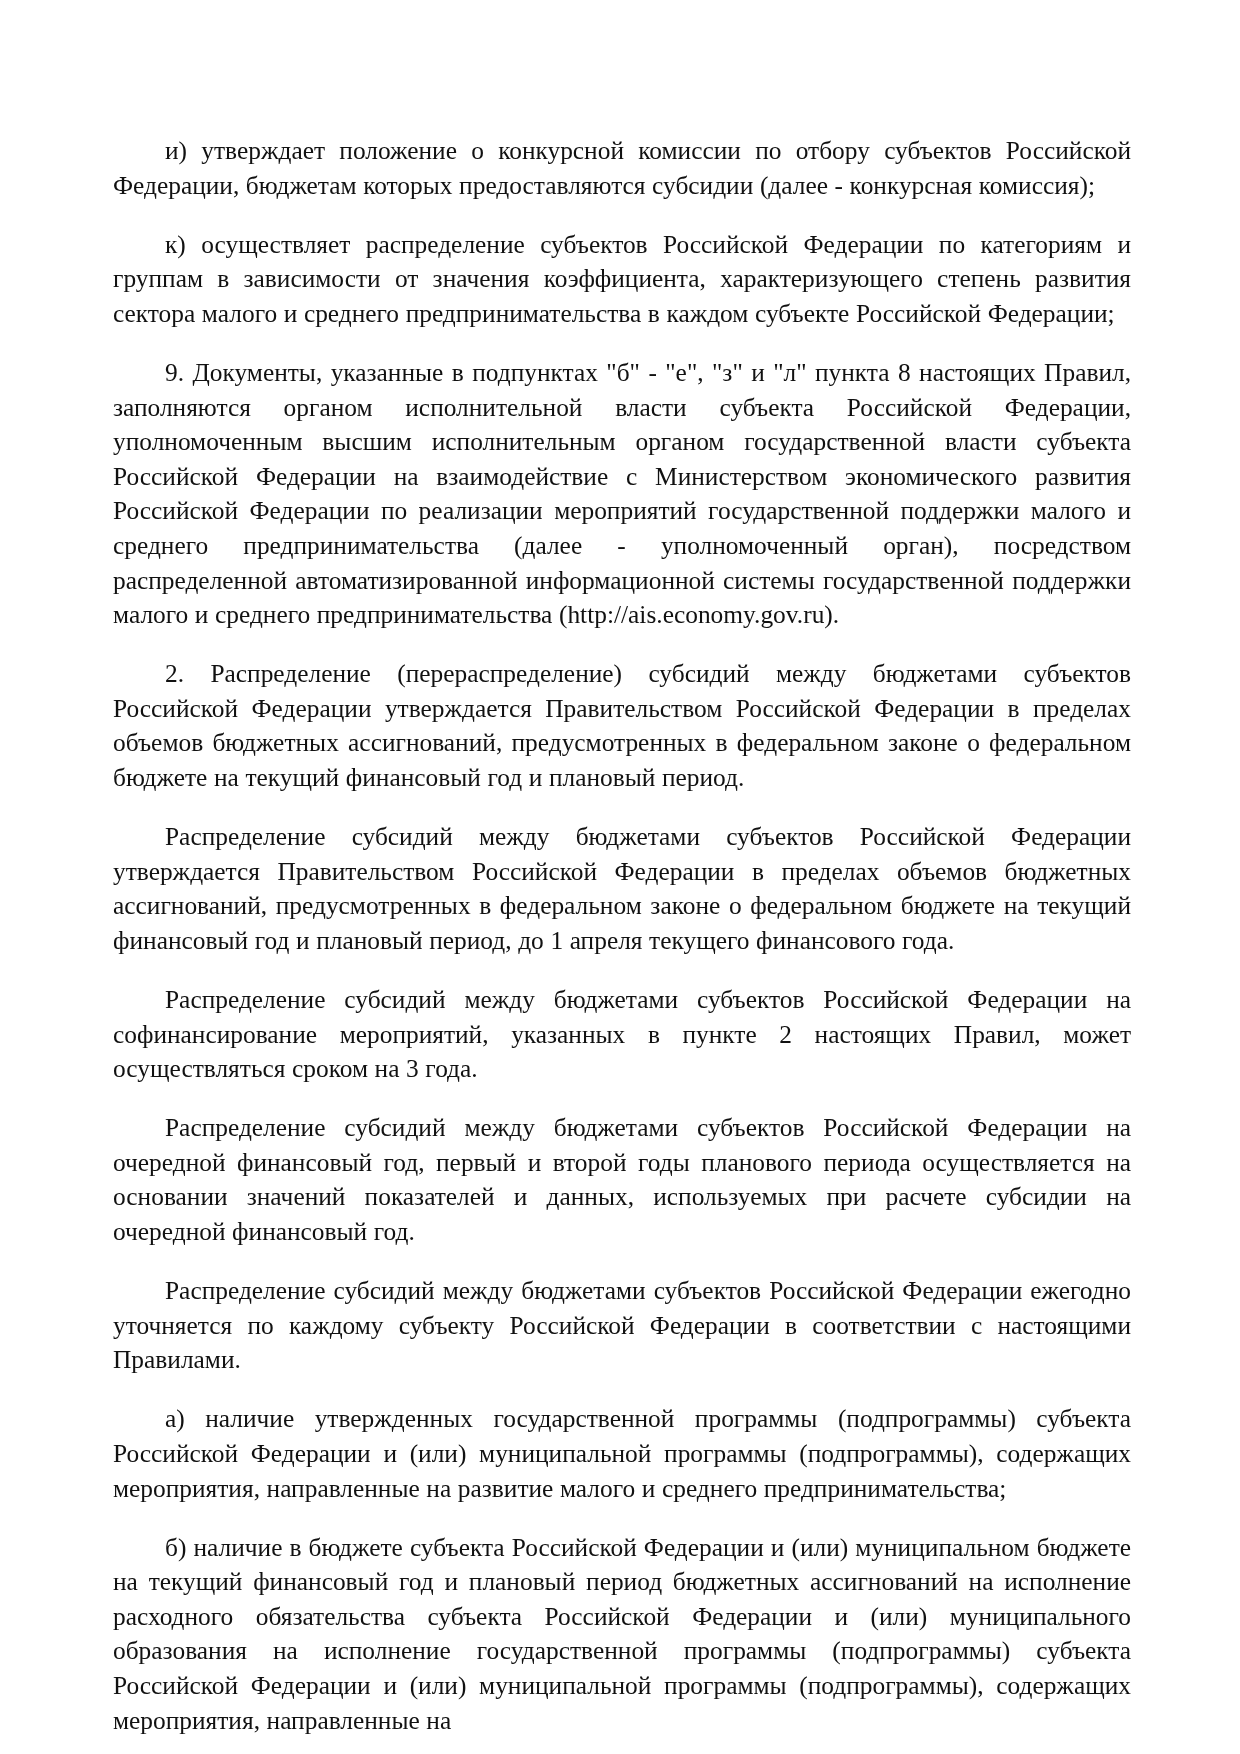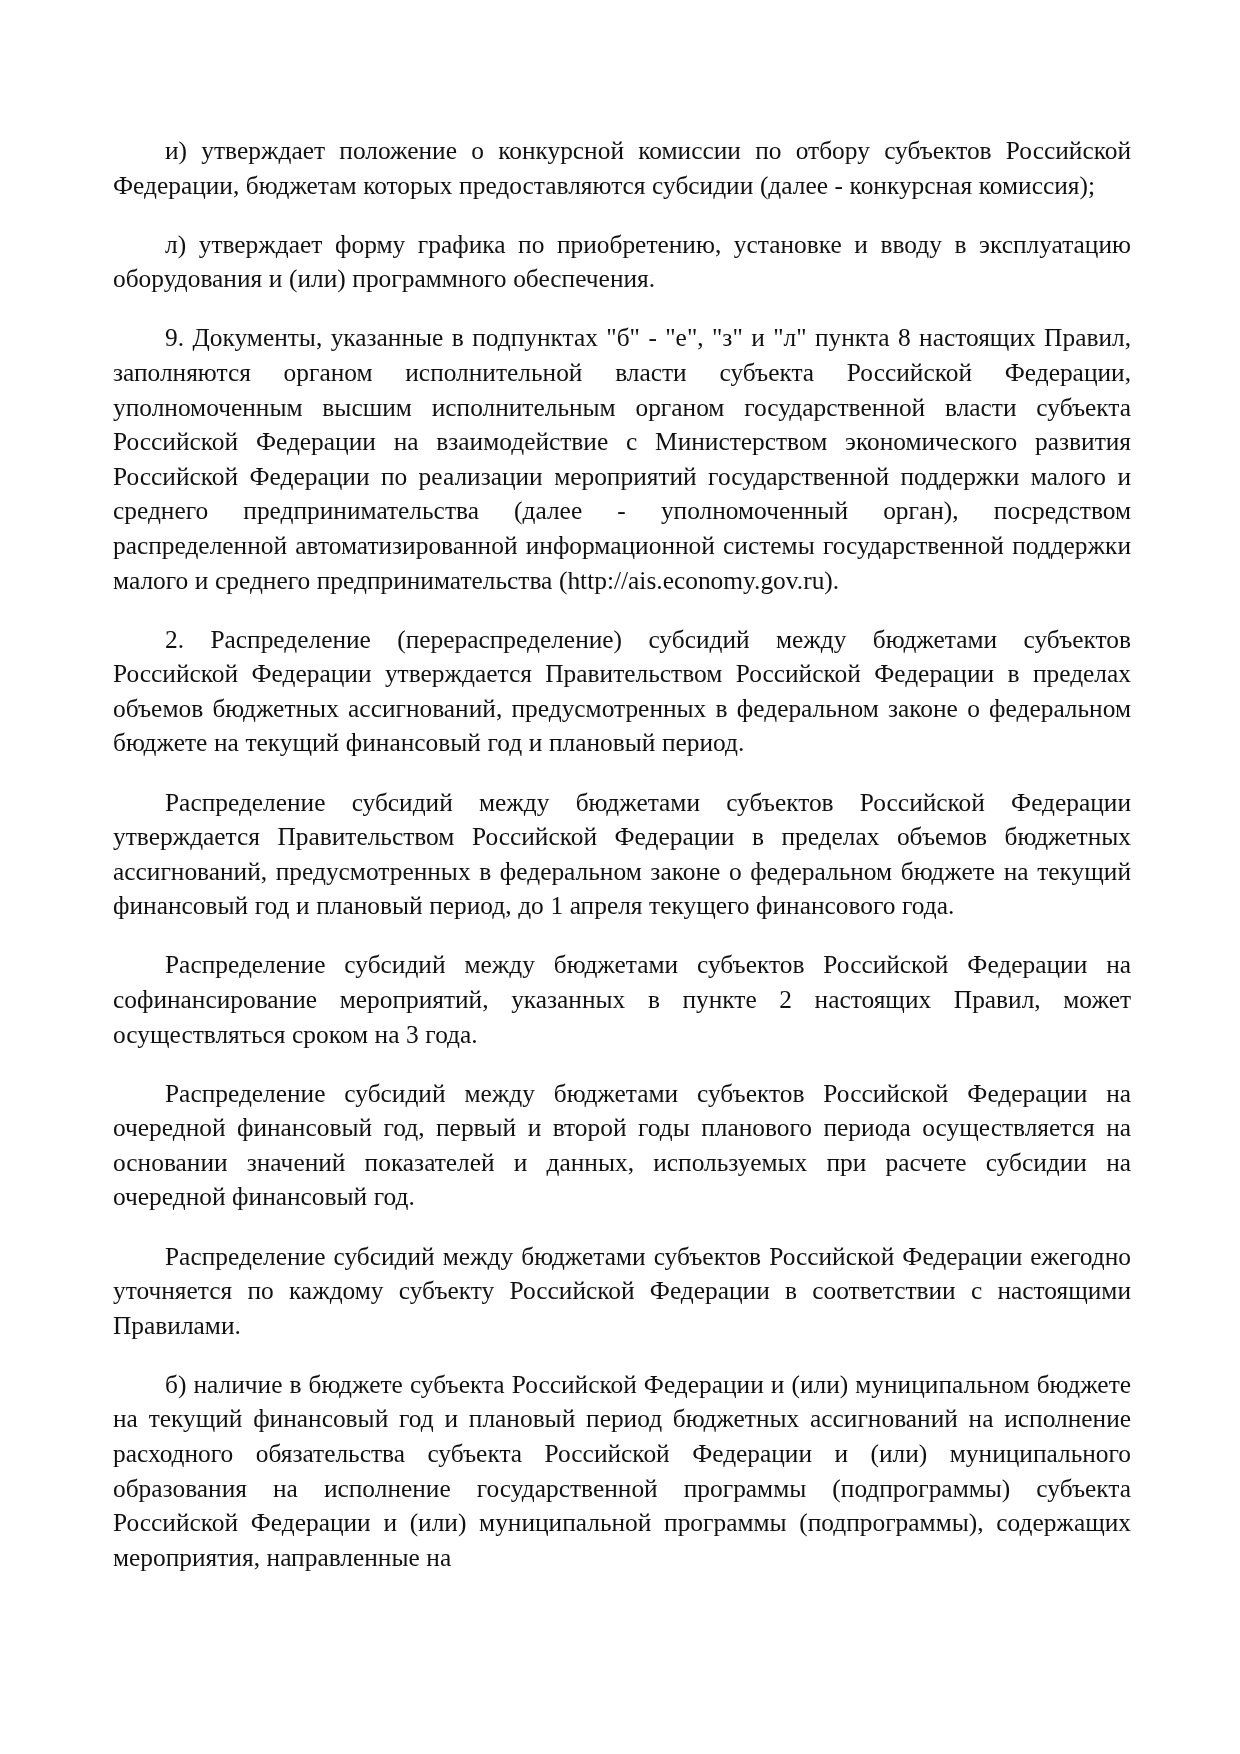--- a/index.html
+++ b/index.html
@@ -41,22 +41,23 @@
   .page {
     -webkit-font-smoothing: antialiased;
   }
 </style>
 </head>
 <body>
 
 <div class="page">
   <div class="text-column">
     <p class="para">и) утверждает положение о конкурсной комиссии по отбору субъектов Российской Федерации, бюджетам которых предоставляются субсидии (далее - конкурсная комиссия);</p>
-    <p class="para">л) утверждает форму графика по приобретению, установке и вводу в эксплуатацию оборудования и (или) программного обеспечения.</p>
+    <p class="para">к) осуществляет распределение субъектов Российской Федерации по категориям и группам в зависимости от значения коэффициента, характеризующего степень развития сектора малого и среднего предпринимательства в каждом субъекте Российской Федерации;</p>
     <p class="para">9. Документы, указанные в подпунктах "б" - "е", "з" и "л" пункта 8 настоящих Правил, заполняются органом исполнительной власти субъекта Российской Федерации, уполномоченным высшим исполнительным органом государственной власти субъекта Российской Федерации на взаимодействие с Министерством экономического развития Российской Федерации по реализации мероприятий государственной поддержки малого и среднего предпринимательства (далее - уполномоченный орган), посредством распределенной автоматизированной информационной системы государственной поддержки малого и среднего предпринимательства (http://ais.economy.gov.ru).</p>
     <p class="para">2. Распределение (перераспределение) субсидий между бюджетами субъектов Российской Федерации утверждается Правительством Российской Федерации в пределах объемов бюджетных ассигнований, предусмотренных в федеральном законе о федеральном бюджете на текущий финансовый год и плановый период.</p>
     <p class="para">Распределение субсидий между бюджетами субъектов Российской Федерации утверждается Правительством Российской Федерации в пределах объемов бюджетных ассигнований, предусмотренных в федеральном законе о федеральном бюджете на текущий финансовый год и плановый период, до 1 апреля текущего финансового года.</p>
     <p class="para">Распределение субсидий между бюджетами субъектов Российской Федерации на софинансирование мероприятий, указанных в пункте 2 настоящих Правил, может осуществляться сроком на 3 года.</p>
     <p class="para">Распределение субсидий между бюджетами субъектов Российской Федерации на очередной финансовый год, первый и второй годы планового периода осуществляется на основании значений показателей и данных, используемых при расчете субсидии на очередной финансовый год.</p>
     <p class="para">Распределение субсидий между бюджетами субъектов Российской Федерации ежегодно уточняется по каждому субъекту Российской Федерации в соответствии с настоящими Правилами.</p>
+    <p class="para">а) наличие утвержденных государственной программы (подпрограммы) субъекта Российской Федерации и (или) муниципальной программы (подпрограммы), содержащих мероприятия, направленные на развитие малого и среднего предпринимательства;</p>
     <p class="para">б) наличие в бюджете субъекта Российской Федерации и (или) муниципальном бюджете на текущий финансовый год и плановый период бюджетных ассигнований на исполнение расходного обязательства субъекта Российской Федерации и (или) муниципального образования на исполнение государственной программы (подпрограммы) субъекта Российской Федерации и (или) муниципальной программы (подпрограммы), содержащих мероприятия, направленные на</p>
   </div>
 </div>
 
 </body></html>

